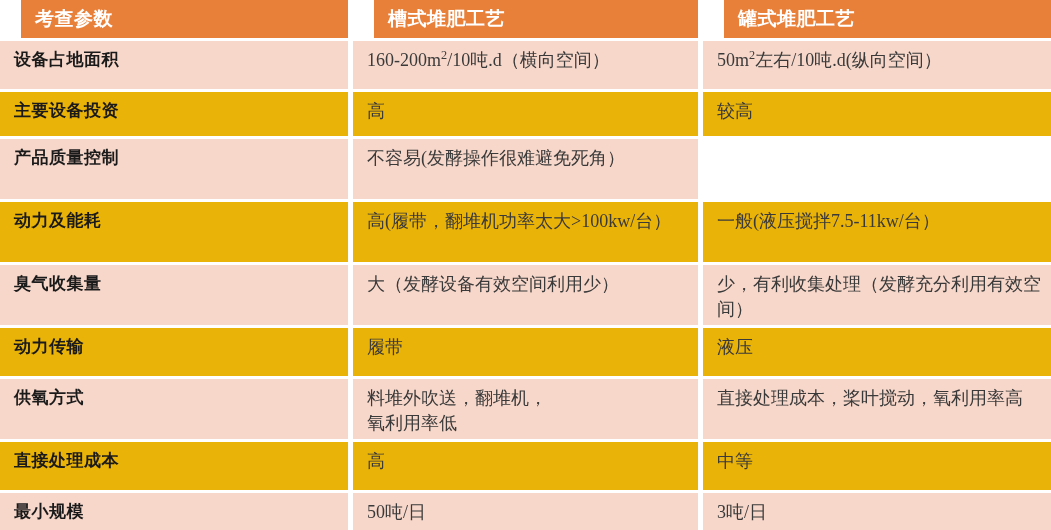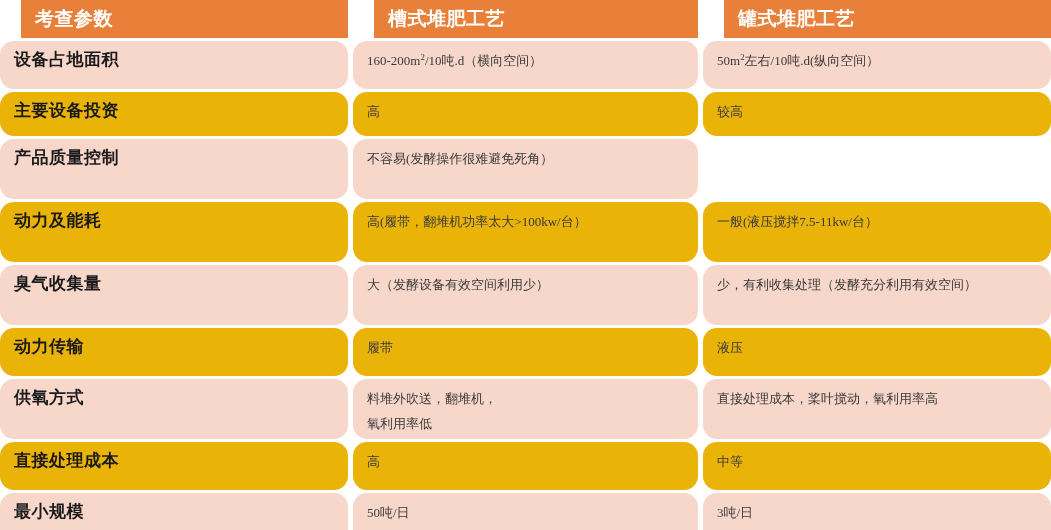--- a/index.html
+++ b/index.html
@@ -44,31 +44,30 @@
     padding-left: 14px;
     letter-spacing: 0.5px;
     margin-left: 21px;
   }
   .hrow .gap { background: #ffffff; }
   .row-sep { height: 3px; background: #ffffff; width: 1051px; }
 
   
   .brow .tcell {
     padding: 7px 10px 22px 14px;
-    border-radius: 14px;
   }
   .brow .c1 {
     font-weight: bold;
     font-size: 17px;
     color: #1a1a1a;
     line-height: 24px;
     letter-spacing: 0.5px;
   }
   .brow .c2, .brow .c3 {
-    font-size: 13px;
+    font-size: 18px;
     color: #3a3a3a;
     line-height: 25px;
   }
   .shade-a .tcell { background: #F7D7CA; }
   .shade-b .tcell { background: #eab308; }
   .shade-a .gap, .shade-b .gap { background: #ffffff; }
 
   .h44 { height: 44px; }
   .h48 { height: 48px; }
   .h56 { height: 56px; }

